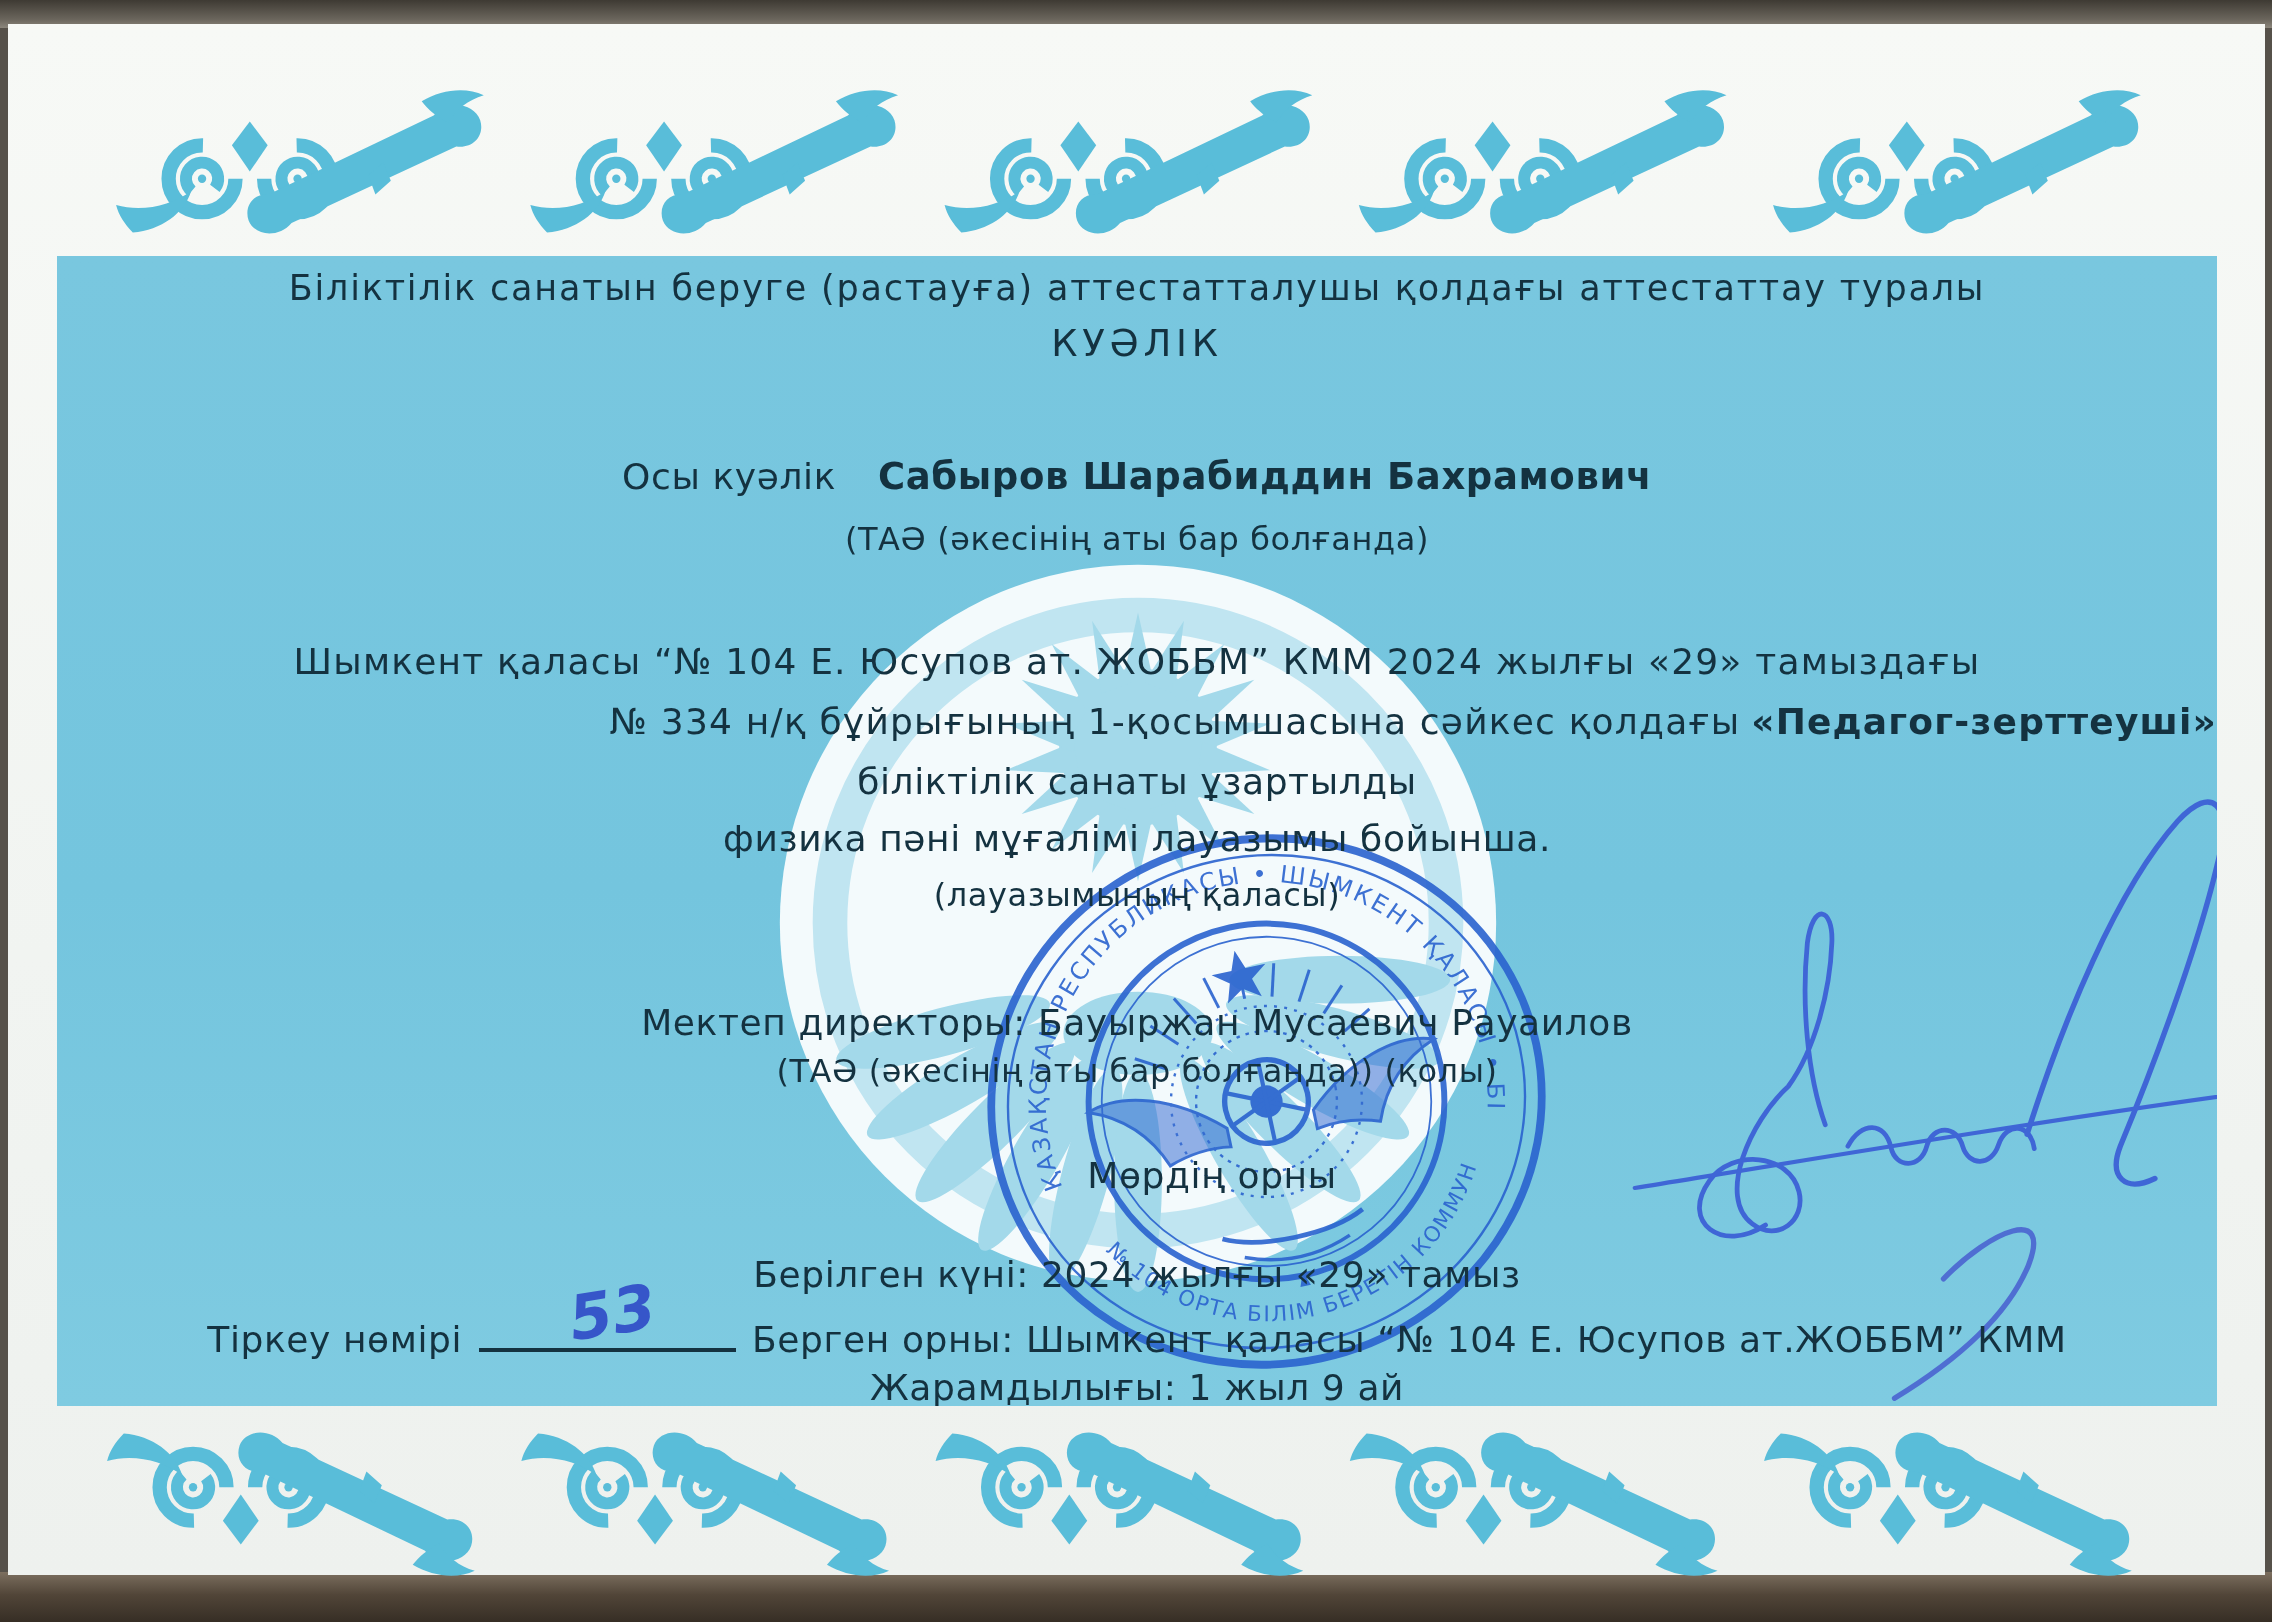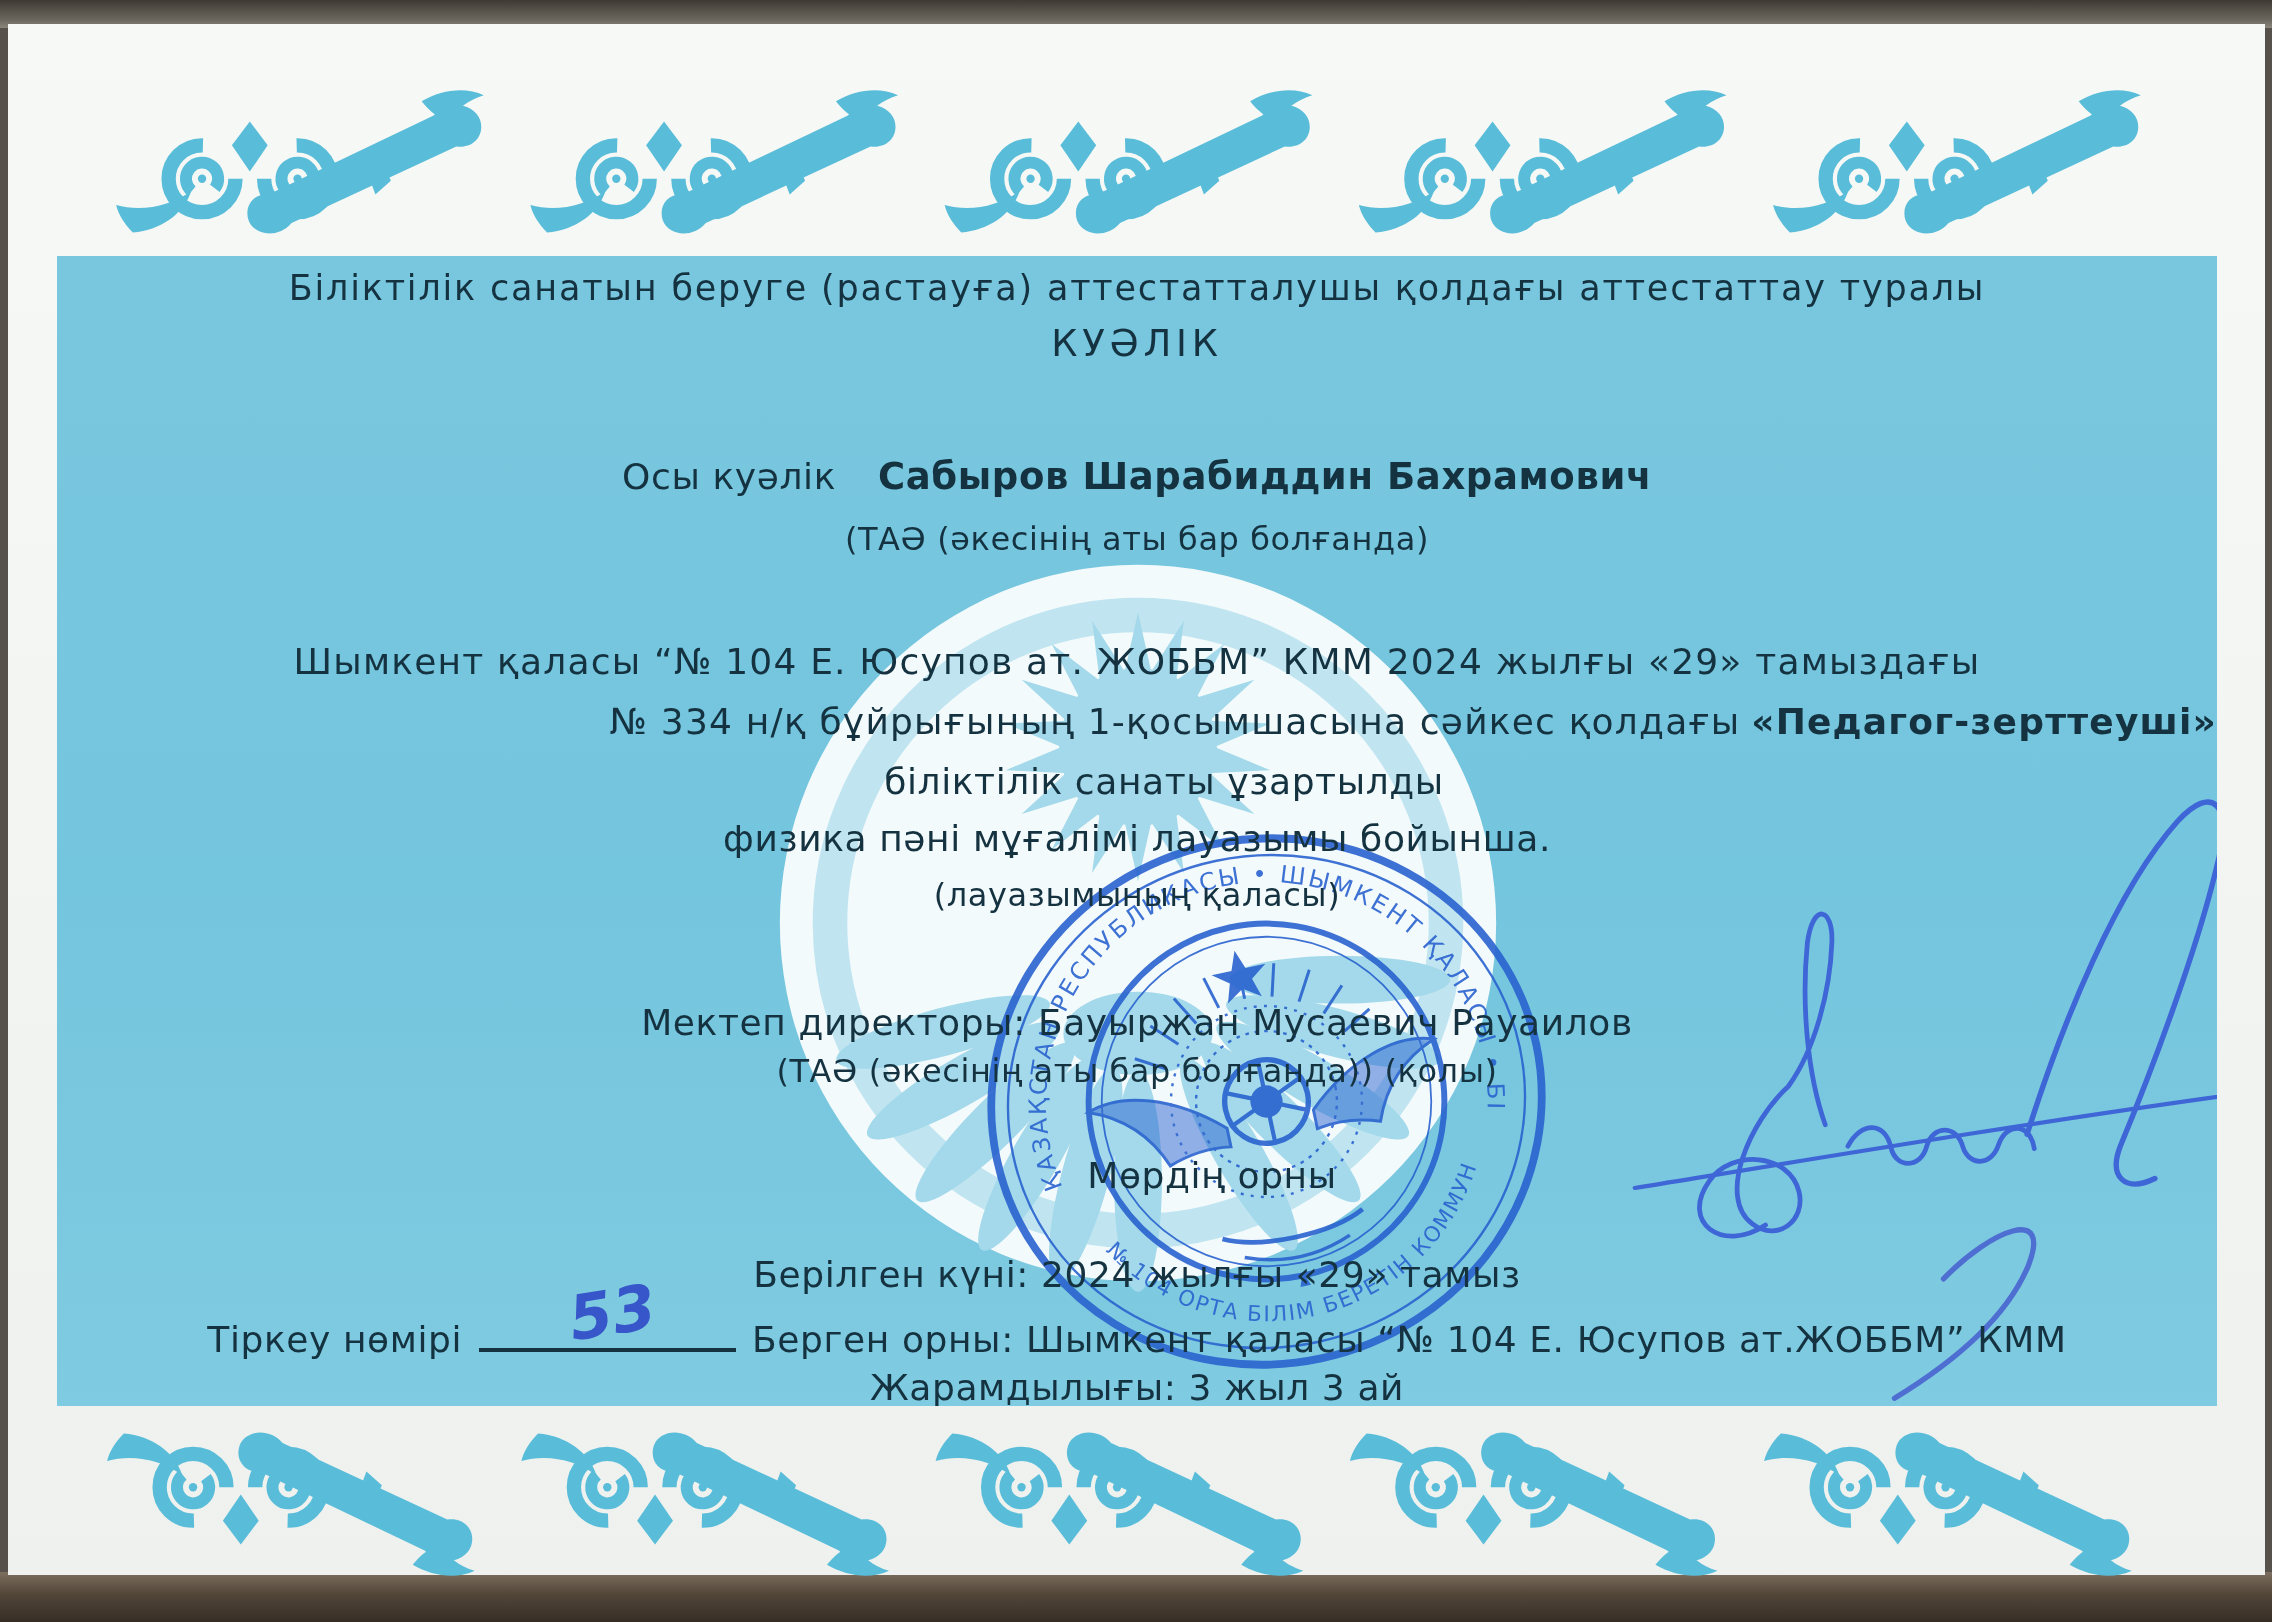--- a/index.html
+++ b/index.html
@@ -18,21 +18,21 @@
         font-size:36px;line-height:1.15;letter-spacing:0.6px;white-space:nowrap;}
   .title1{font-size:35px;letter-spacing:1.8px;top:12px;}
   .title2{font-size:37px;letter-spacing:4.8px;top:67px;}
   .holder{top:200px;}
   .holder b{font-size:37px;margin-left:42px;}
   .cap{font-size:32px;}
   .cap1{top:254px;margin-top:11px;}
   .l5{top:385px;letter-spacing:1.2px;}
   .l6{top:445px;letter-spacing:1.2px;text-align:right;}
   .l6 b{margin-left:10.7px;}
-  .l7{top:505px;padding-left:27px;}
+  .l7{top:505px;}
   .l8{top:562px;font-weight:normal;}
   .cap2{top:621px;}
   .director{top:746px;}
   .cap3{top:797px;}
   .sealcap{top:899px;transform:translateX(75px);}
   .fdate{top:998px;}
   .freg{top:1056px;display:flex;justify-content:center;align-items:baseline;gap:8px;}
   .fvalid{top:1111px;}
   .regline{display:inline-block;width:257px;border-bottom:4.2px solid #143240;
            position:relative;height:36px;margin:0 8.4px;}
@@ -203,21 +203,21 @@
     <div class="line fdate">Берілген күні: 2024 жылғы «29» тамыз</div>
 
     <div class="line freg">
       <span>Тіркеу нөмірі</span>
       <span class="regline">
         <span class="regnum">53</span>
       </span>
       <span>Берген орны: Шымкент қаласы “№ 104 Е. Юсупов ат.ЖОББМ” КММ</span>
     </div>
 
-    <div class="line fvalid">Жарамдылығы: 3 жыл 3 ай</div>
+    <div class="line fvalid">Жарамдылығы: 1 жыл 9 ай</div>
   </div>
 
   <svg class="band" style="left:90px;top:1424px" width="2072" height="154" viewBox="0 0 3470 258">
     <g transform="translate(0,258) scale(1,-1)">
       <use href="#bandrow"></use>
     </g>
   </svg>
 </div>
 
 

